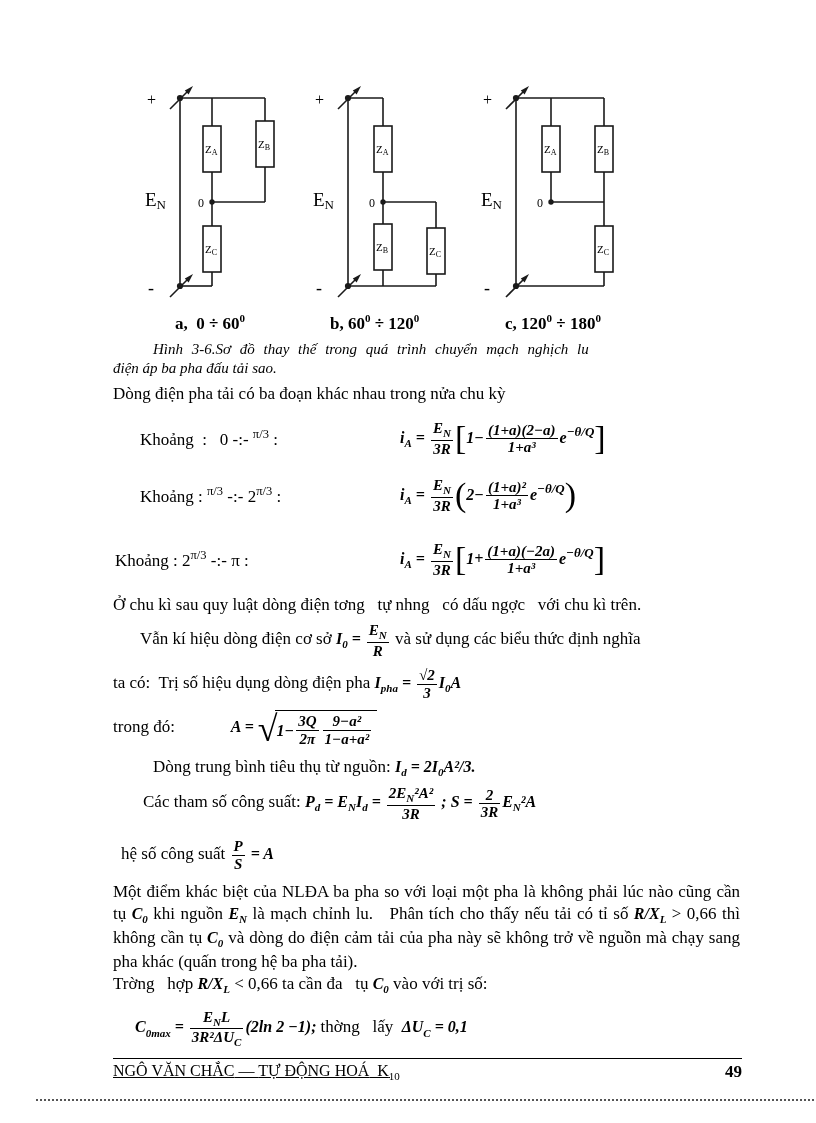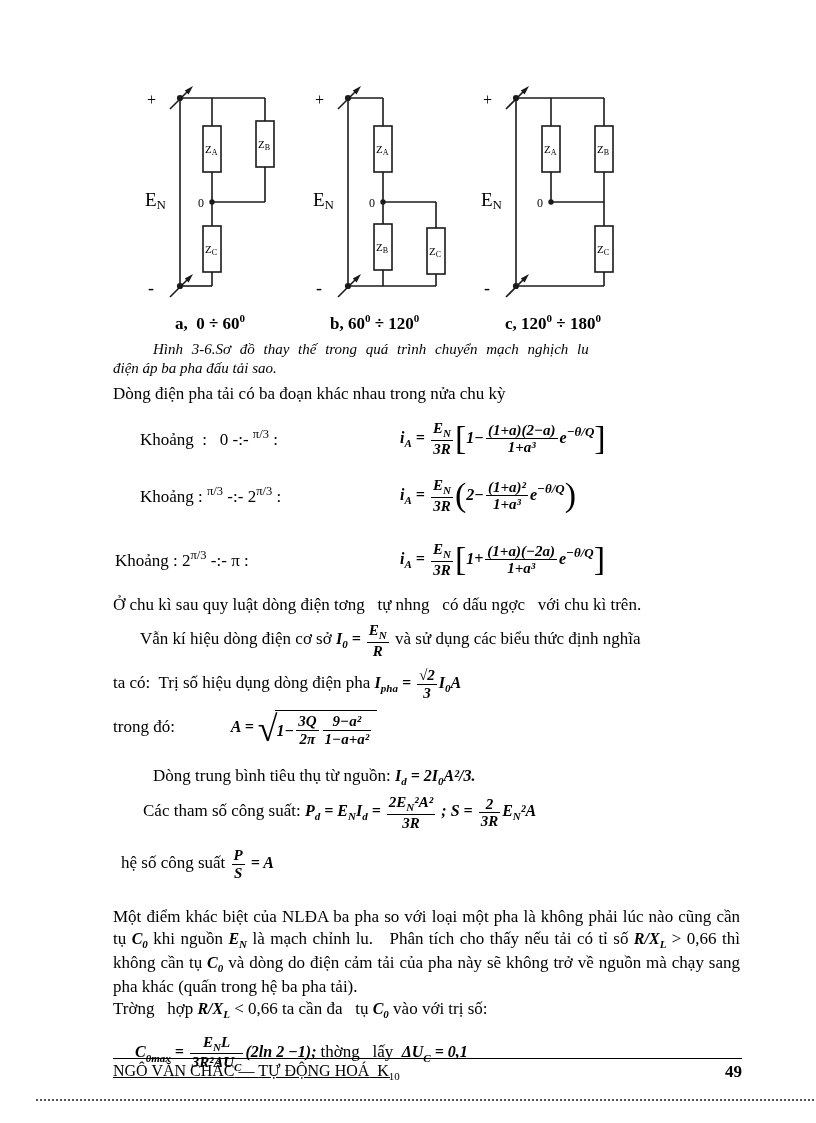--- a/index.html
+++ b/index.html
@@ -35,21 +35,21 @@
   .irow { display:flex; align-items:center; margin-top:9px; min-height:48px; }
   .irow3 { margin-top:16px; }
   .ilabel { flex:none; width:287px; padding-left:27px; font-size:17px; font-weight:normal; font-style:normal; }
   .ilabel.ilabel3 { padding-left:2px; }
 
   .sqrt { display:inline-flex; align-items:center; vertical-align:middle; }
   .rad { font-size:36px; font-style:normal; font-weight:400; line-height:1; margin-right:-3px; }
   .radbody { border-top:1.6px solid #000; display:inline-flex; align-items:center; padding:2px 4px 0 2px; }
 
   .plain { font-weight:400; font-style:normal; }
-  .para { text-align:justify; margin-top:24px; }
+  .para { text-align:justify; margin-top:8px; }
 
   .footer { position:absolute; left:113px; right:74px; top:1058px; border-top:1.8px solid #000;
             display:flex; justify-content:space-between; align-items:flex-start; padding-top:3px; font-size:16px;text-align:right; }
   .fleft { text-decoration:underline; }
   .fleft sub { font-size:11px; }
   .fpage { font-weight:bold; font-size:17px; }
   .dotline { position:absolute; left:36px; right:2px; top:1099px; border-top:2.5px dotted #555; }
 </style>
 </head>
 <body>
@@ -203,21 +203,21 @@
               <span class="num">3Q</span>
               <span class="den">2π</span>
             </span>
             <span class="frac">
               <span class="num">9−a²</span>
               <span class="den">1−a+a²</span>
             </span>
           </span>
         </span></span></div>
 
-  <div class="row txt ind40" style="margin-top:17px"><span>Dòng trung bình tiêu thụ từ nguồn: </span><span class="fm"><span>I</span><sub>d</sub><span> = 2I</span><sub>0</sub><span>A²/3.</span></span></div>
+  <div class="row txt ind40" style="margin-top:8px"><span>Dòng trung bình tiêu thụ từ nguồn: </span><span class="fm"><span>I</span><sub>d</sub><span> = 2I</span><sub>0</sub><span>A²/3.</span></span></div>
 
   <div class="row txt ind30" style="margin-top:6px"><span>Các tham số công suất: </span><span class="fm"><span>P</span><sub>d</sub><span> = E</span><sub>N</sub><span>I</span><sub>d</sub><span> = </span><span class="frac"><span class="num"><span>2E</span><sub>N</sub><span>²A²</span></span><span class="den">3R</span></span><span> ;  </span><span>S</span><span> = </span><span class="frac"><span class="num">2</span><span class="den">3R</span></span><span>E</span><sub>N</sub><span>²A</span></span></div>
 
   <div class="row txt ind8" style="margin-top:16px"><span>hệ số công suất </span><span class="fm"><span class="frac"><span class="num">P</span><span class="den">S</span></span><span> = A</span></span></div>
 
   <div class="para txt"><span>Một điểm khác biệt của NLĐA ba pha so với loại một pha là không phải lúc nào cũng cần tụ </span><span class="fm"><span>C</span><sub>0</sub></span><span> khi nguồn </span><span class="fm"><span>E</span><sub>N</sub></span><span> là mạch chỉnh lu.&nbsp;&nbsp; Phân tích cho thấy nếu tải có tỉ số </span><span class="fm"><span>R/X</span><sub>L</sub></span><span> &gt; 0,66 thì không cần tụ </span><span class="fm"><span>C</span><sub>0</sub></span><span> và dòng do điện cảm tải của pha này sẽ không trở về nguồn mà chạy sang pha khác (quấn trong hệ ba pha tải).</span></div>
 
   <div class="txt"><span>Trờng&nbsp;&nbsp; hợp </span><span class="fm"><span>R/X</span><sub>L</sub></span><span> &lt; 0,66 ta cần đa&nbsp;&nbsp; tụ </span><span class="fm"><span>C</span><sub>0</sub></span><span> vào với trị số:</span></div>
 
   <div class="row fm ind22" style="margin-top:12px; display:block;"><span>C</span><sub>0max</sub><span> = </span><span class="frac"><span class="num"><span>E</span><sub>N</sub><span>L</span></span><span class="den"><span>3R²ΔU</span><sub>C</sub></span></span><span>(2ln 2 −1)</span><span>; </span><span class="plain txt">thờng&nbsp;&nbsp; lấy&nbsp; </span><span>ΔU</span><sub>C</sub><span> = 0,1</span></div>

